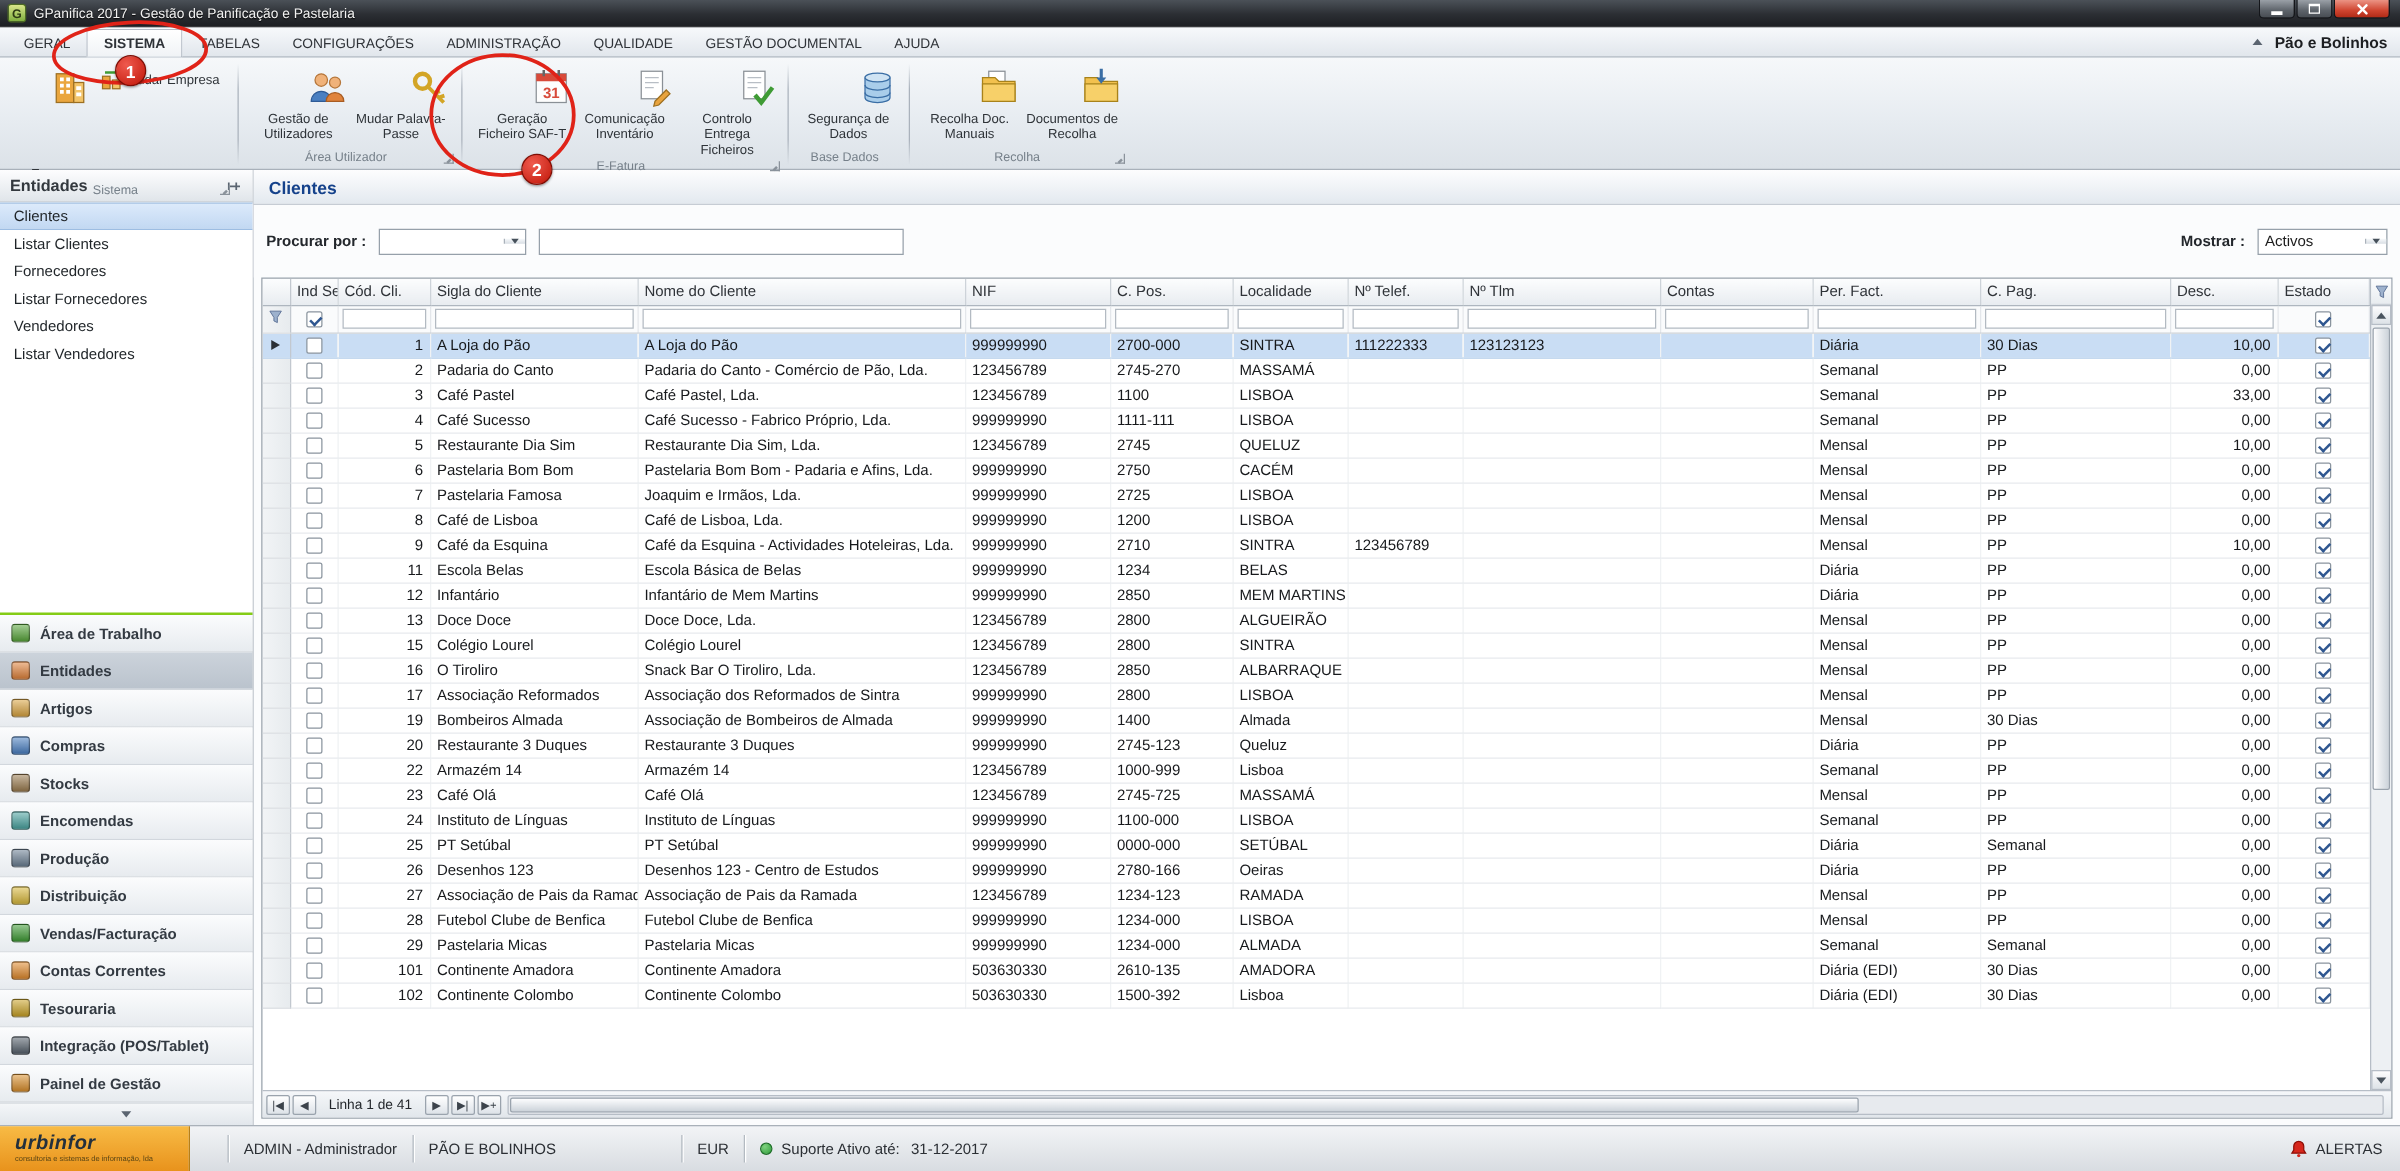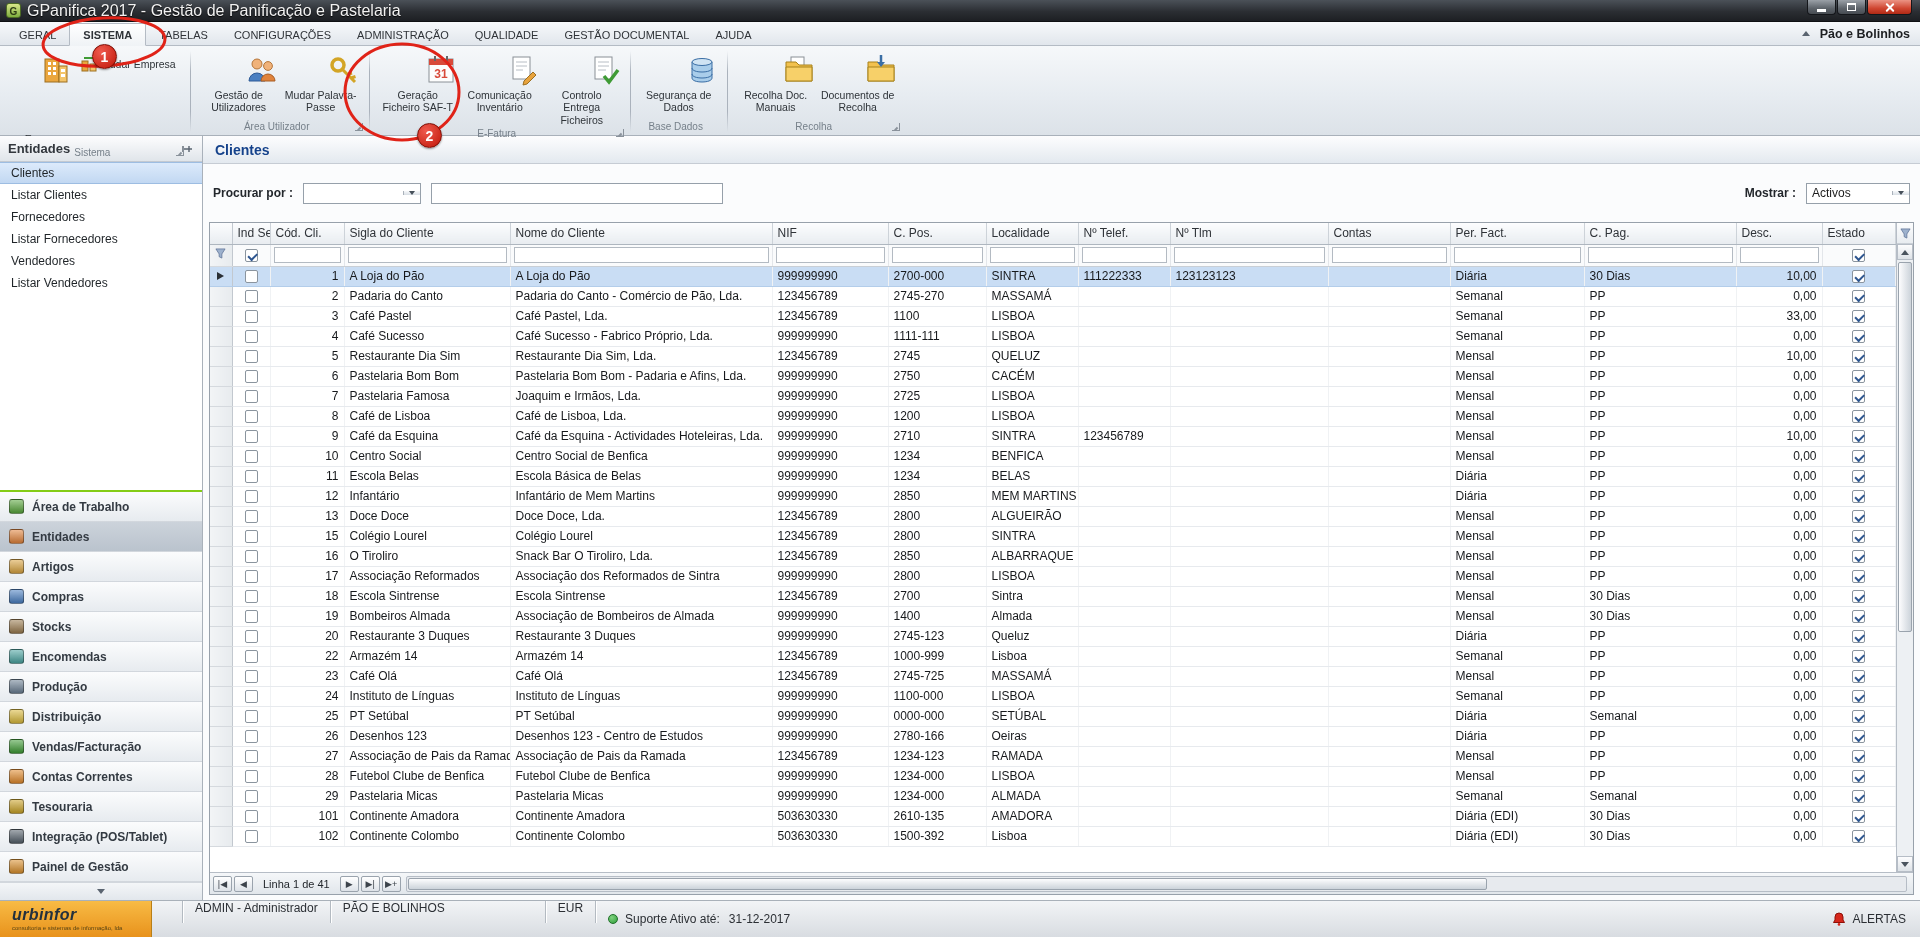--- a/index.html
+++ b/index.html
@@ -3,21 +3,21 @@
 <meta charset="utf-8">
 <style>
   *{margin:0;padding:0;box-sizing:border-box;}
   html,body{width:1920px;height:937px;overflow:hidden;}
   body{font-family:"Liberation Sans",sans-serif;font-size:12px;background:#c8ced6;}
   .app{width:1920px;height:937px;display:flex;flex-direction:column;position:relative;background:#e4e9ee;}
 
   
   .titlebar{height:22px;background:linear-gradient(#4b5158,#2b2e33 55%,#1d1f23);border-bottom:1px solid #101113;display:flex;align-items:center;padding-left:6px;position:relative;flex:0 0 auto;}
   .app-icon{width:15px;height:15px;border-radius:3px;background:linear-gradient(#d9e68a,#7fae3f);color:#2d3a14;font-size:10px;font-weight:bold;text-align:center;line-height:15px;margin-right:6px;border:1px solid #4d6b24;}
-  .win-title{color:#f2f2f2;font-size:16px;text-shadow:0 1px 1px #000;}
+  .win-title{color:#f2f2f2;font-size:11px;text-shadow:0 1px 1px #000;}
   .win-buttons{position:absolute;right:8px;top:0;display:flex;gap:1px;}
   .win-btn{width:29px;height:15px;border:1px solid #14161a;border-top:none;border-radius:0 0 4px 4px;background:linear-gradient(#9aa0a7,#5d636a 60%,#474c52);display:flex;align-items:center;justify-content:center;}
   .win-btn.close{width:45px;background:linear-gradient(#eb9384,#cf4530 60%,#b02a16);}
   .g-min{width:9px;height:3px;background:#fff;margin-top:7px;}
   .g-max{width:9px;height:8px;border:1px solid #fff;border-top-width:2px;}
   .g-close{position:relative;width:11px;height:11px;}
   .g-close::before,.g-close::after{content:"";position:absolute;left:5px;top:0;width:2px;height:11px;background:#fff;border-radius:1px;}
   .g-close::before{transform:rotate(45deg);}.g-close::after{transform:rotate(-45deg);}
 
   
@@ -109,21 +109,21 @@
   .tri-down{width:0;height:0;border-left:4px solid transparent;border-right:4px solid transparent;border-top:5px solid #4a545e;}
 
   
   .pager{height:22px;flex:0 0 22px;border-top:1px solid #b6bdc6;background:linear-gradient(#f5f7f9,#e1e6eb);display:flex;align-items:center;padding:0 3px;gap:2px;}
   .pager-btn{min-width:19px;height:16px;border:1px solid #9aa3ad;background:linear-gradient(#ffffff,#dde2e8);border-radius:2px;font-size:9px;color:#3c434b;display:flex;align-items:center;justify-content:center;padding:0 2px;}
   .pager-label{font-size:11px;color:#23272c;padding:0 8px;}
   .hscroll{flex:1;height:16px;margin:0 3px;background:#e7eaee;border:1px solid #b6bdc6;border-radius:2px;position:relative;}
   .hthumb{position:absolute;top:1px;bottom:1px;left:1px;width:72%;background:linear-gradient(#fdfdfe,#ccd3da);border:1px solid #9aa3ad;border-radius:2px;}
 
   
-  .statusbar{height:37px;flex:0 0 37px;background:linear-gradient(#f2f4f6,#d8dce1);border-top:1px solid #a9b1b9;display:flex;font-size:12px;color:#2b2f34;}
+  .statusbar{height:37px;flex:0 0 37px;background:linear-gradient(#f2f4f6,#d8dce1);border-top:1px solid #a9b1b9;display:flex;align-items:center;font-size:12px;color:#2b2f34;}
   .logo{width:152px;height:100%;background:linear-gradient(#f8bb45,#e8921c);display:flex;flex-direction:column;justify-content:center;padding-left:12px;border-right:1px solid #b87f17;}
   .logo-text{font-size:16px;font-weight:bold;font-style:italic;color:#23303d;letter-spacing:.4px;line-height:1;}
   .logo-sub{font-size:6px;color:#5a4514;margin-top:2px;}
   .sb-sep{width:1px;height:22px;background:#b3bac1;box-shadow:1px 0 0 #fff;margin:0 12px;}
   .status-item{white-space:nowrap;}
   .green-dot{width:10px;height:10px;border-radius:50%;background:radial-gradient(circle at 35% 30%,#7fd27f,#2f9e3a);border:1px solid #1f7029;margin-right:7px;}
   .support{display:flex;align-items:center;}
   .support .d{margin-left:9px;}
   .alerts{margin-left:auto;display:flex;align-items:center;gap:6px;padding-right:14px;}
   .alerts svg{display:block;}
@@ -666,37 +666,20 @@
                   <td></td>
                   <td></td>
                   <td>Mensal</td>
                   <td>PP</td>
                   <td class="ta-r">10,00</td>
                   <td class="ctr"><span class="cb checked"></span></td>
                 </tr>
                 <tr class="data-row">
                   <td class="ind"></td>
                   <td class="ctr"><span class="cb"></span></td>
-                  <td class="ta-r">10</td>
-                  <td>Centro Social</td>
-                  <td>Centro Social de Benfica</td>
-                  <td>999999990</td>
-                  <td>1234</td>
-                  <td>BENFICA</td>
-                  <td></td>
-                  <td></td>
-                  <td></td>
-                  <td>Mensal</td>
-                  <td>PP</td>
-                  <td class="ta-r">0,00</td>
-                  <td class="ctr"><span class="cb checked"></span></td>
-                </tr>
-                <tr class="data-row">
-                  <td class="ind"></td>
-                  <td class="ctr"><span class="cb"></span></td>
                   <td class="ta-r">11</td>
                   <td>Escola Belas</td>
                   <td>Escola Básica de Belas</td>
                   <td>999999990</td>
                   <td>1234</td>
                   <td>BELAS</td>
                   <td></td>
                   <td></td>
                   <td></td>
                   <td>Diária</td>
@@ -779,37 +762,20 @@
                   <td>Associação Reformados</td>
                   <td>Associação dos Reformados de Sintra</td>
                   <td>999999990</td>
                   <td>2800</td>
                   <td>LISBOA</td>
                   <td></td>
                   <td></td>
                   <td></td>
                   <td>Mensal</td>
                   <td>PP</td>
-                  <td class="ta-r">0,00</td>
-                  <td class="ctr"><span class="cb checked"></span></td>
-                </tr>
-                <tr class="data-row">
-                  <td class="ind"></td>
-                  <td class="ctr"><span class="cb"></span></td>
-                  <td class="ta-r">18</td>
-                  <td>Escola Sintrense</td>
-                  <td>Escola Sintrense</td>
-                  <td>123456789</td>
-                  <td>2700</td>
-                  <td>Sintra</td>
-                  <td></td>
-                  <td></td>
-                  <td></td>
-                  <td>Mensal</td>
-                  <td>30 Dias</td>
                   <td class="ta-r">0,00</td>
                   <td class="ctr"><span class="cb checked"></span></td>
                 </tr>
                 <tr class="data-row">
                   <td class="ind"></td>
                   <td class="ctr"><span class="cb"></span></td>
                   <td class="ta-r">19</td>
                   <td>Bombeiros Almada</td>
                   <td>Associação de Bombeiros de Almada</td>
                   <td>999999990</td>

